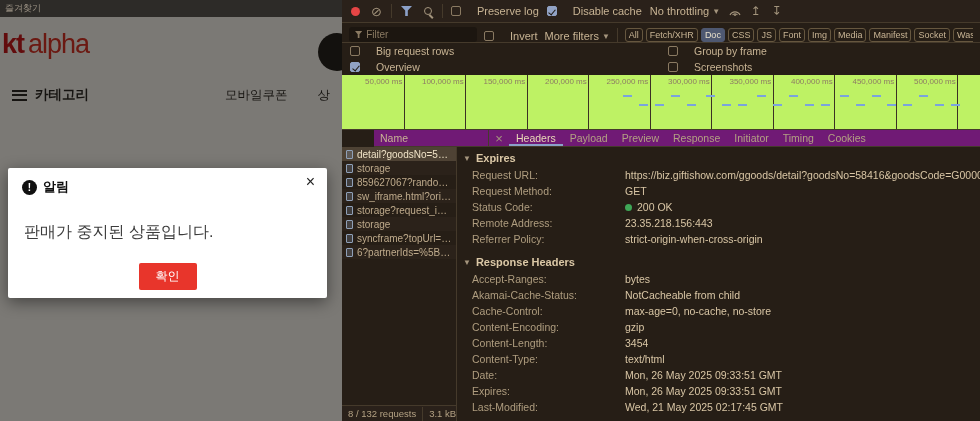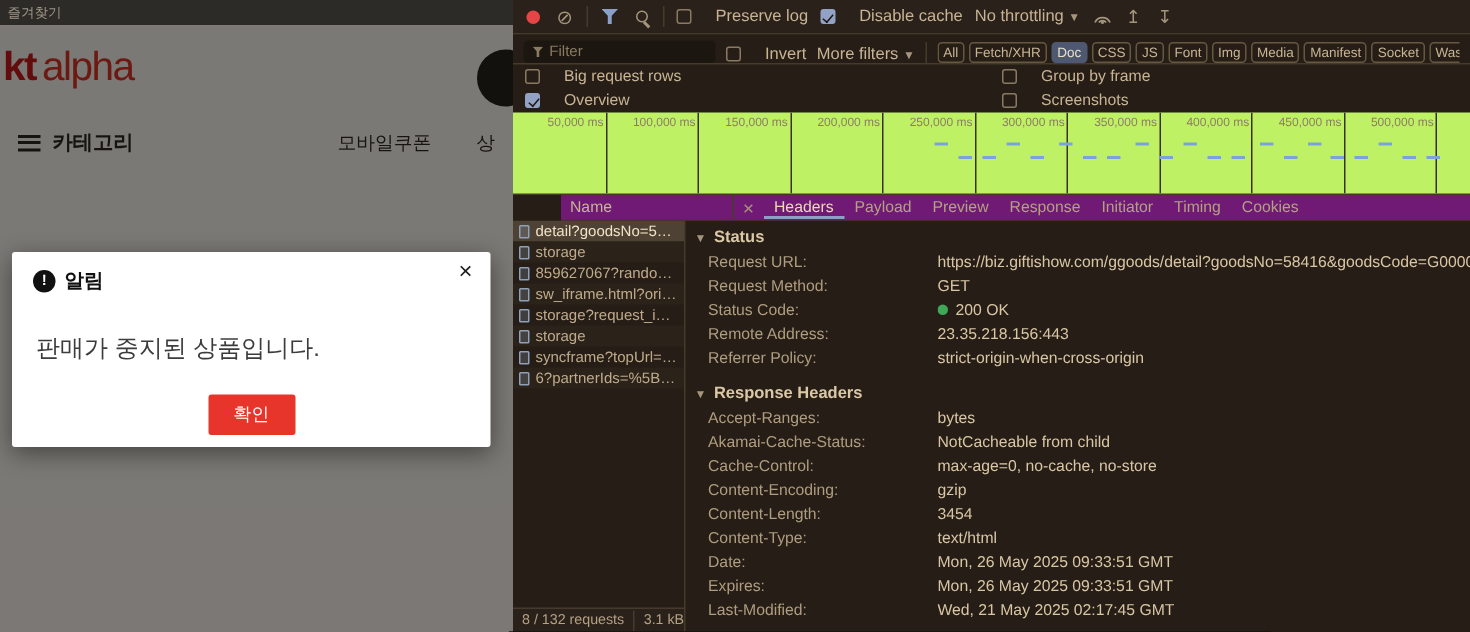--- a/index.html
+++ b/index.html
@@ -316,21 +316,21 @@
         <div class="dt-status">
           <span>8 / 132 requests</span>
           <span class="vdiv"></span>
           <span>3.1 kB /</span>
         </div>
       </div>
 
       <div class="detail">
         <div class="sec-head">
           <span class="tri">▼</span>
-          <span>Status</span>
+          <span>Expires</span>
         </div>
         <div class="kv">
           <span class="k">Request URL:</span>
           <span class="v">https://biz.giftishow.com/ggoods/detail?goodsNo=58416&amp;goodsCode=G00003571016</span>
         </div>
         <div class="kv">
           <span class="k">Request Method:</span>
           <span class="v">GET</span>
         </div>
         <div class="kv">

